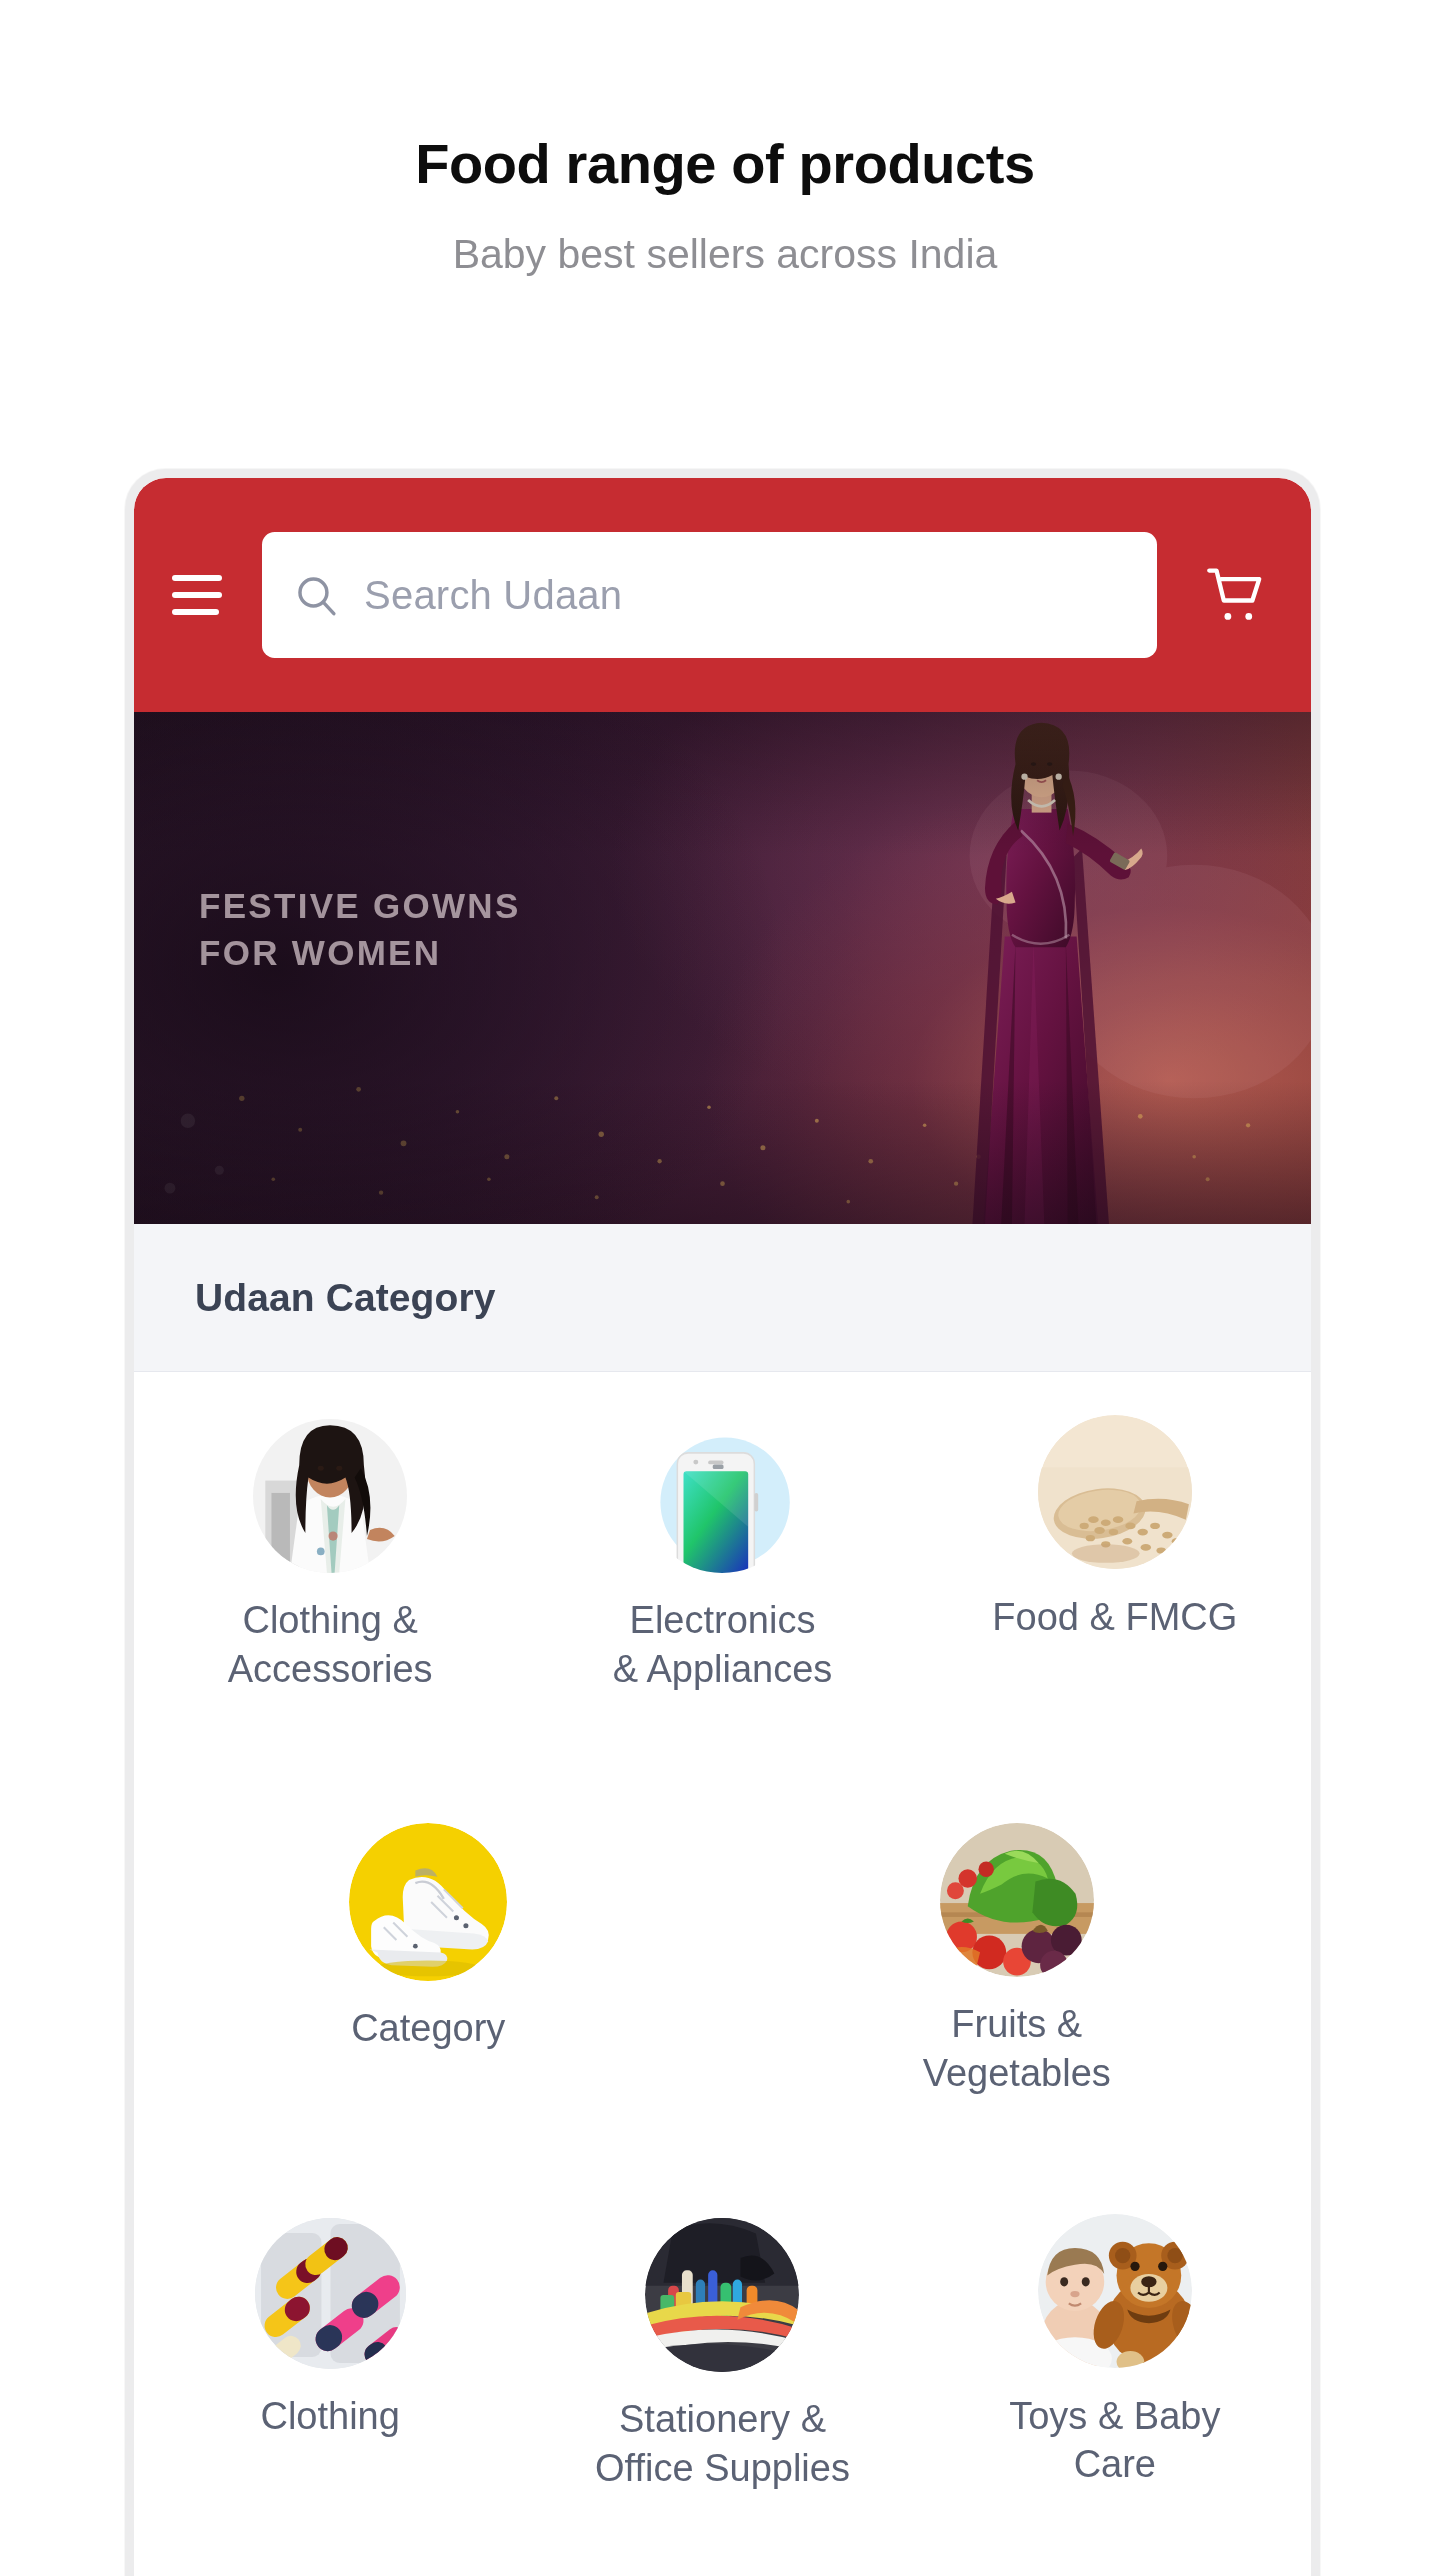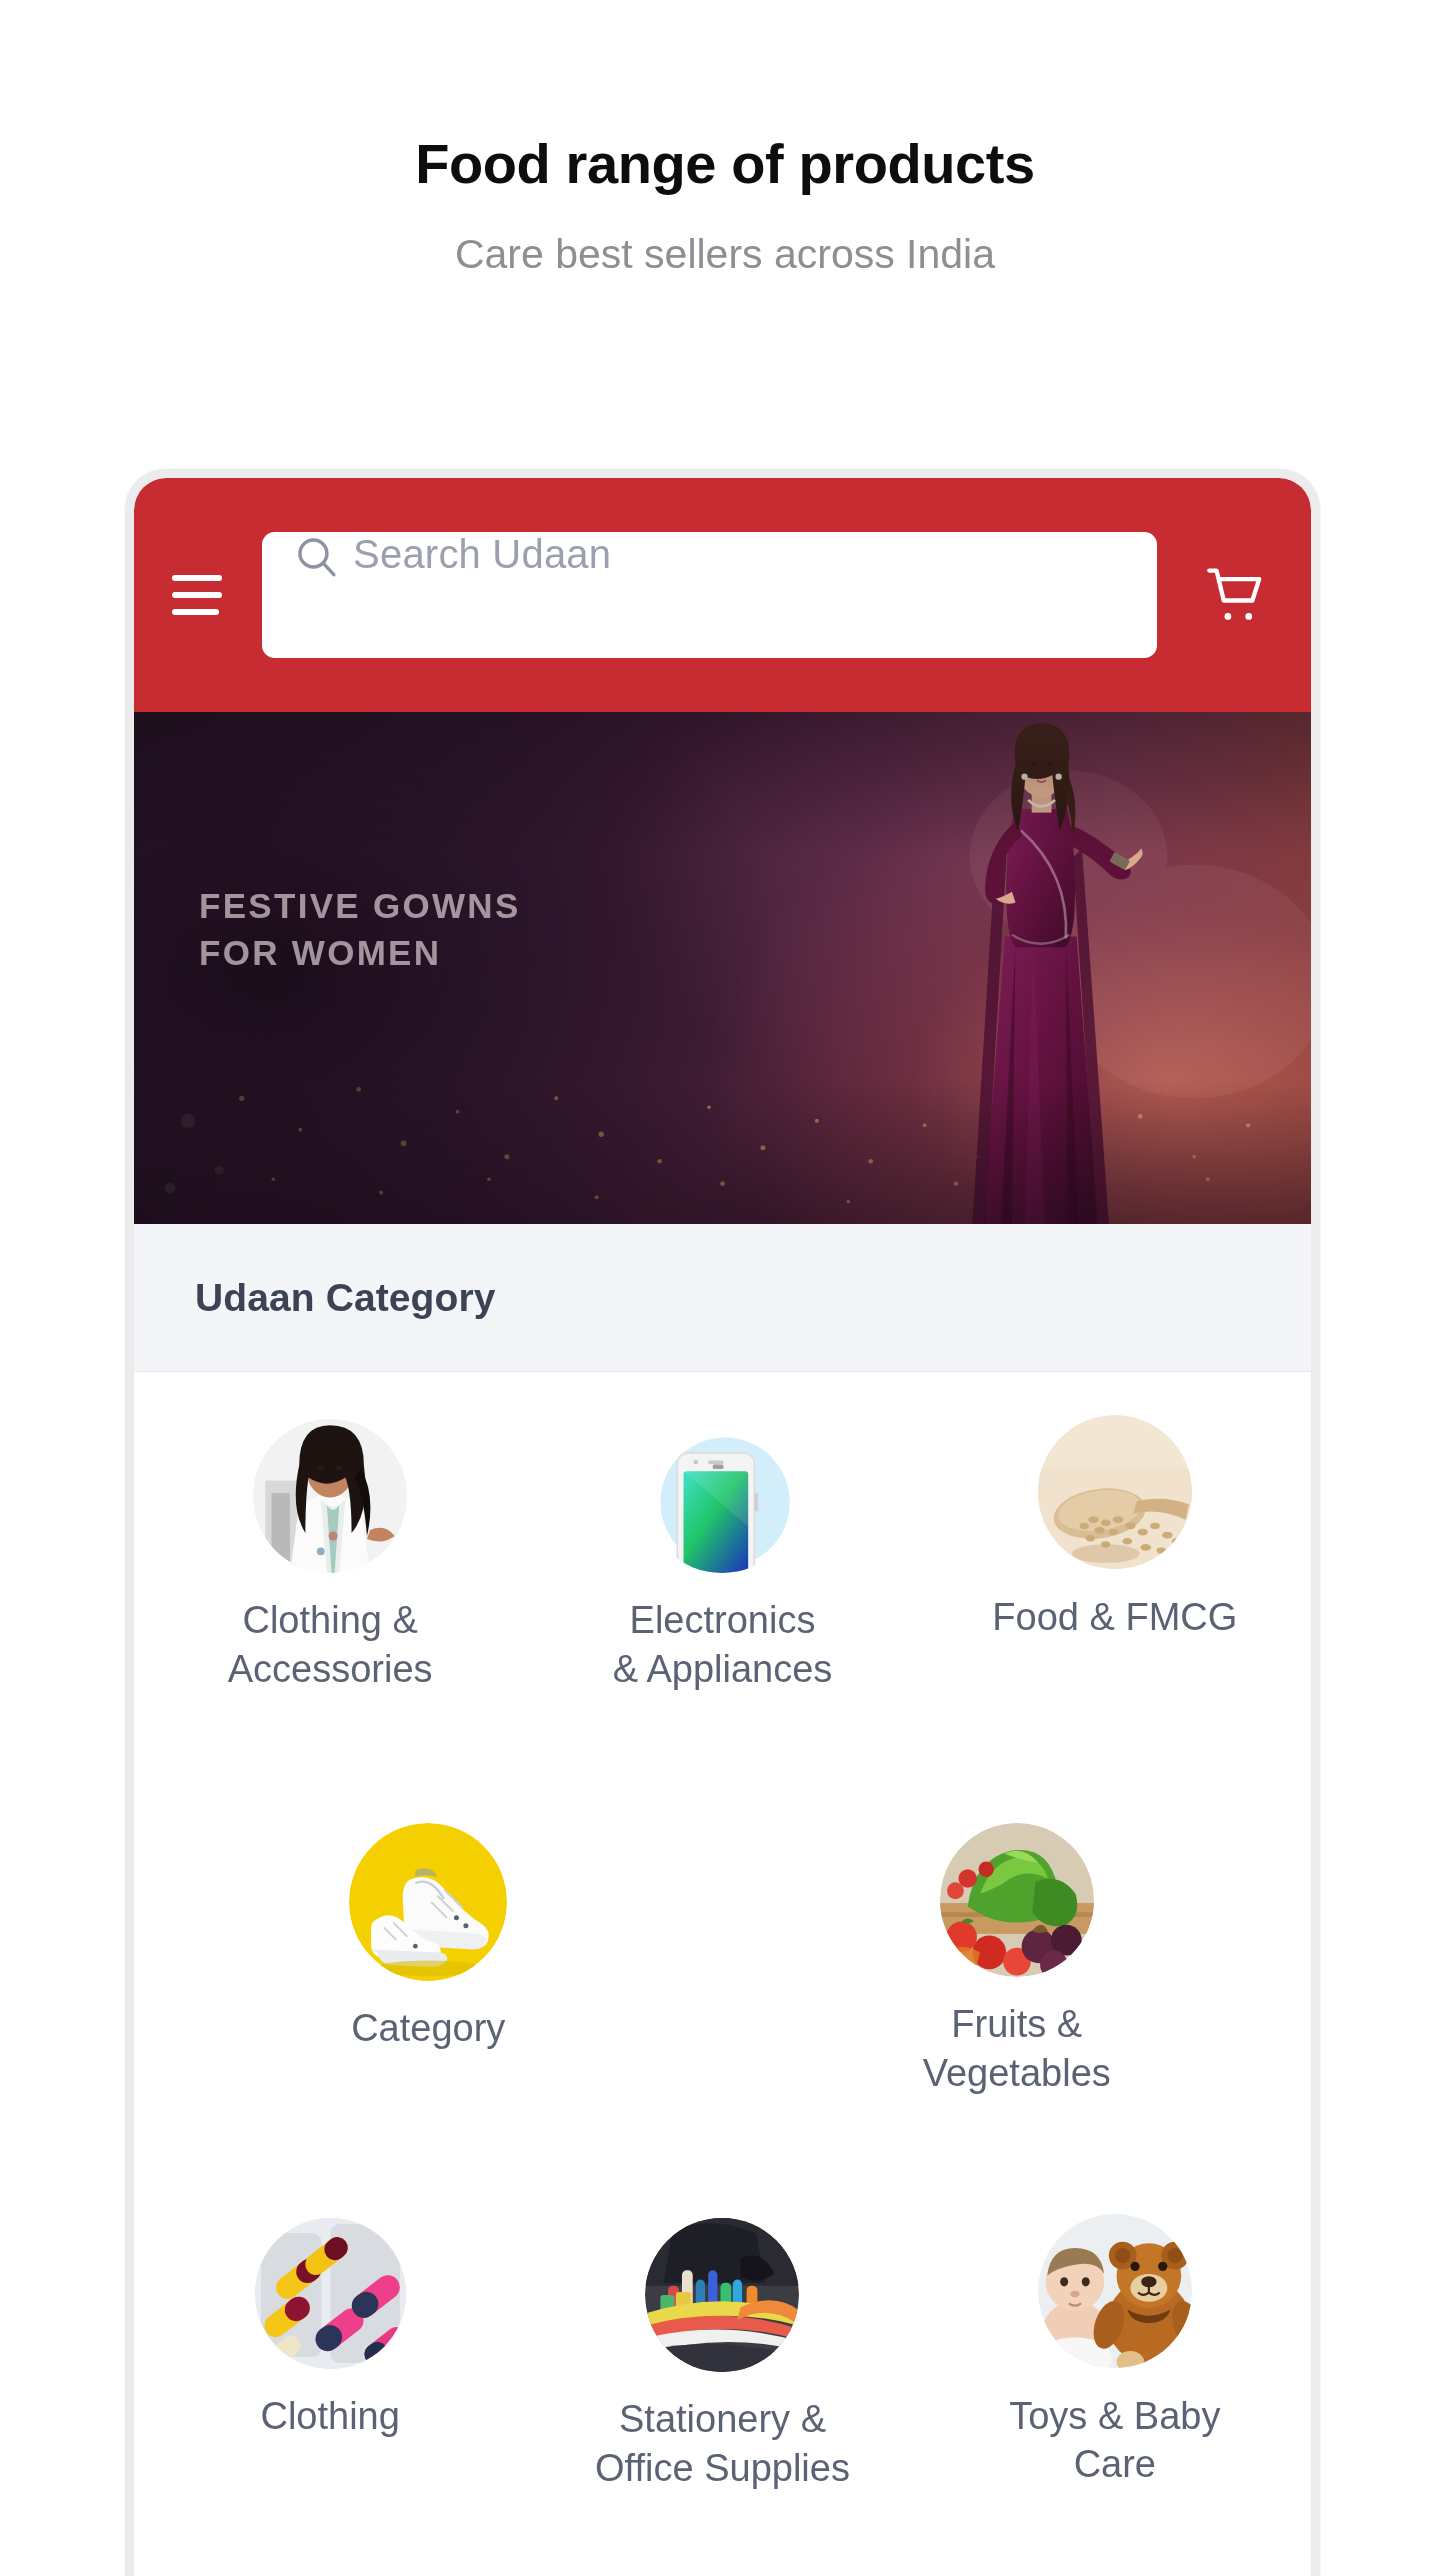--- a/index.html
+++ b/index.html
@@ -56,22 +56,22 @@
   .hamburger span {
     display:block; height:6.3px; background:#fff; border-radius:3.6px;
   }
   .hamburger span:nth-child(1){ width:50px; }
   .hamburger span:nth-child(2){ width:50px; }
   .hamburger span:nth-child(3){ width:47px; }
 
   .searchbar {
     flex:1 1 auto; height:126px;
     background:#fff; border-radius:12.6px;
-    display:flex; align-items:flex-start;
-    padding:0 30.5px; gap:12px;
+    display:flex; align-items:center;
+    padding:0 30.5px; gap:23px;
     margin-left:12.6px;
   }
   .search-icon { flex:0 0 auto; display:block; }
   .search-placeholder {
     font-size:40px; color:#9b9fae; font-weight:400;
     letter-spacing:0.2px; white-space:nowrap;
   }
   .cart-btn {
     flex:0 0 auto; margin-left:20px; margin-right:3.6px;
     display:flex; align-items:center; justify-content:center;
@@ -152,21 +152,21 @@
 
   svg { display:block; }
 </style>
 </head>
 <body>
 
 <div class="page">
 
   <div class="promo">
     <div class="promo-title">Food range of products</div>
-    <div class="promo-sub">Care best sellers across India</div>
+    <div class="promo-sub">Baby best sellers across India</div>
   </div>
 
   <div class="phone">
     <div class="screen">
 
       <div class="app-header">
         <div class="hamburger">
           <span></span>
             <span></span>
             <span></span>

